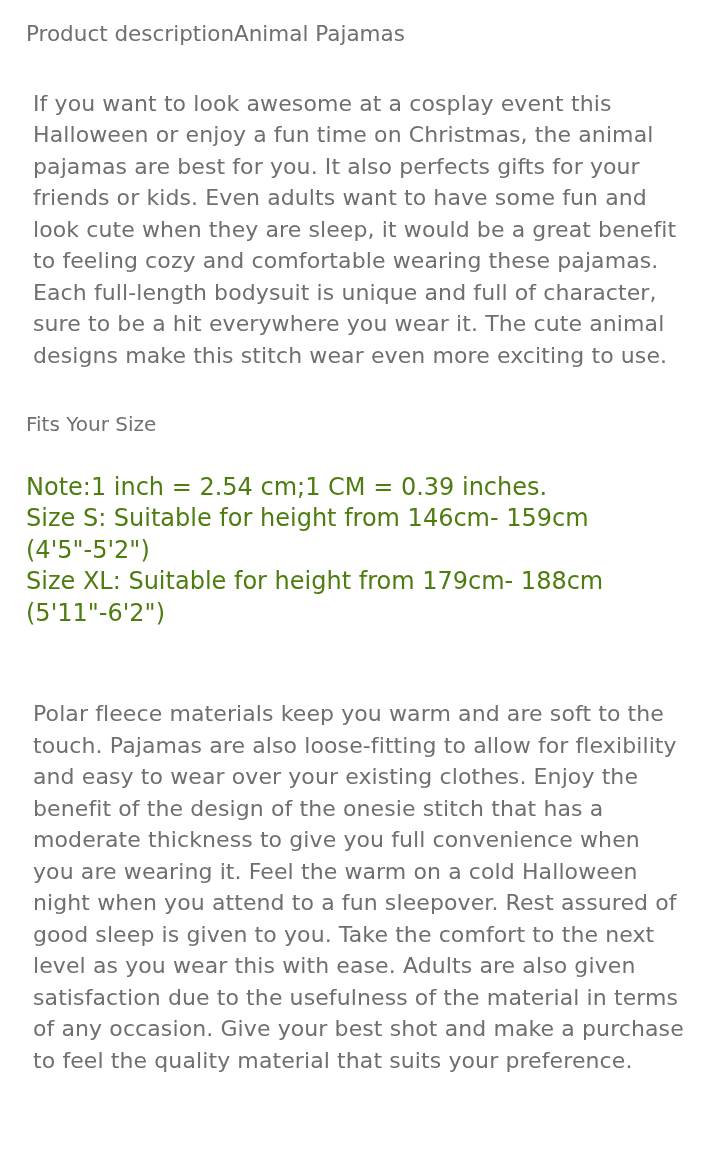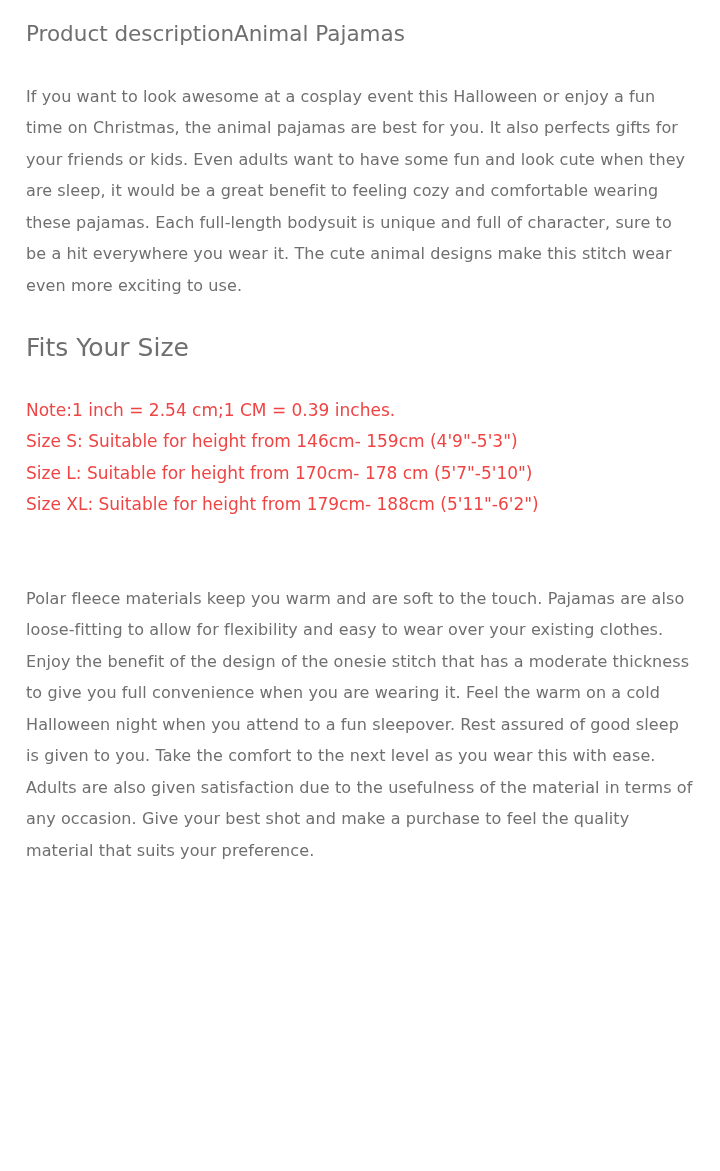--- a/index.html
+++ b/index.html
@@ -12,40 +12,40 @@
     min-height: 1171px;
     font-family: "DejaVu Sans", sans-serif;
     color: #6b6b6b;
   }
   .page {
     width: 720px;
     box-sizing: border-box;
     padding: 10px 26px 0 26px;
   }
   .para {
-    font-size: 16px;
+    font-size: 22px;
     line-height: 31.5px;
     color: #6f6f6f;
-    margin: 0;
+    margin: 7px;
     font-weight: 400;
     letter-spacing: 0.1px;
   }
   .heading {
-    font-size: 25px;
+    font-size: 20px;
     line-height: 31.5px;
     color: #6f6f6f;
     margin: 0;
     font-weight: 400;
   }
   .spacer-lg { height: 31px; }
   .spacer-md { height: 31px; }
   .block-tight .line {
-    font-size: 17px;
+    font-size: 24px;
     line-height: 31.5px;
-    color: #ef4444;
+    color: #4d7c0f;
     margin: 0;
     font-weight: 400;
   }
   .title-line {
     font-size: 21.5px;
     line-height: 31.5px;
     color: #6f6f6f;
     margin: 0;
     padding-top: 8px;
   }
@@ -62,22 +62,21 @@
   <p class="para">If you want to look awesome at a cosplay event this Halloween or enjoy a fun time on Christmas, the animal pajamas are best for you. It also perfects gifts for your friends or kids. Even adults want to have some fun and look cute when they are sleep, it would be a great benefit to feeling cozy and comfortable wearing these pajamas. Each full-length bodysuit is unique and full of character, sure to be a hit everywhere you wear it. The cute animal designs make this stitch wear even more exciting to use.</p>
 
   <div class="spacer-lg"></div>
 
   <div class="heading">Fits Your Size</div>
 
   <div class="spacer-md"></div>
 
   <div class="block-tight">
     <p class="line">Note:1 inch = 2.54 cm;1 CM = 0.39 inches.</p>
-    <p class="line">Size S: Suitable for height from 146cm- 159cm (4'9"-5'3")</p>
-    <p class="line">Size L: Suitable for height from 170cm- 178 cm (5'7"-5'10")</p>
+    <p class="line">Size S: Suitable for height from 146cm- 159cm (4'5"-5'2")</p>
     <p class="line">Size XL: Suitable for height from 179cm- 188cm (5'11"-6'2")</p>
   </div>
 
   <div class="spacer-md"></div>
 
 
   <div class="spacer-lg"></div>
 
   <p class="para">Polar fleece materials keep you warm and are soft to the touch. Pajamas are also loose-fitting to allow for flexibility and easy to wear over your existing clothes. Enjoy the benefit of the design of the onesie stitch that has a moderate thickness to give you full convenience when you are wearing it. Feel the warm on a cold Halloween night when you attend to a fun sleepover. Rest assured of good sleep is given to you. Take the comfort to the next level as you wear this with ease. Adults are also given satisfaction due to the usefulness of the material in terms of any occasion. Give your best shot and make a purchase to feel the quality material that suits your preference.</p>
 

